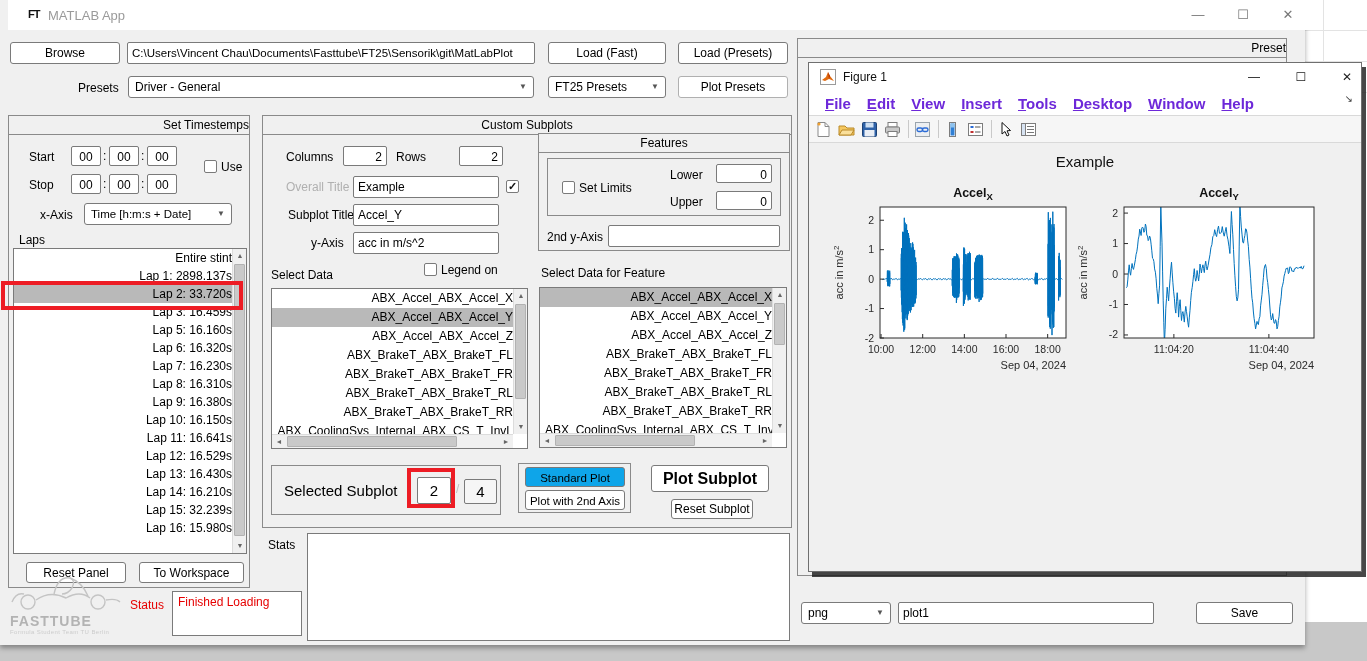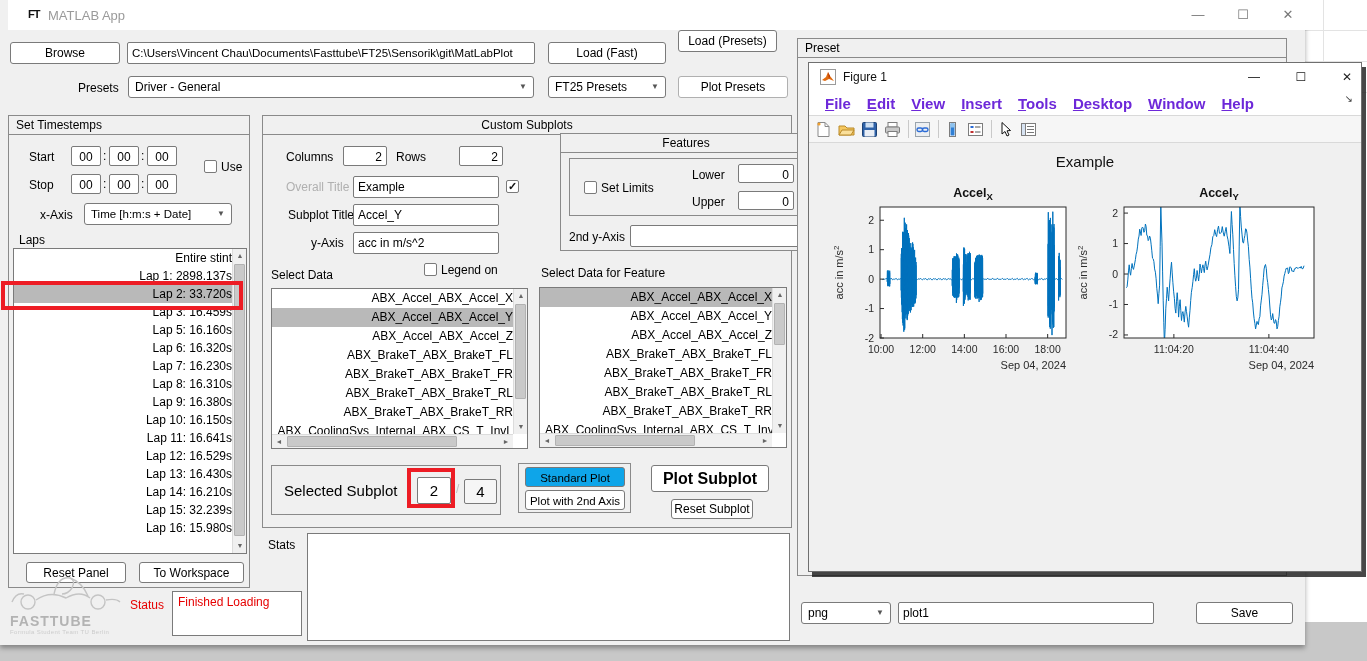--- a/index.html
+++ b/index.html
@@ -26,21 +26,21 @@
   .field.num { text-align:right; }
   .field.ctr { text-align:center; }
   .dd { position:absolute; background:#fff; border:1px solid #7a7a7a; border-radius:3px; font-size:12px; line-height:20px; padding-left:6px; white-space:nowrap; overflow:hidden; cursor:pointer; }
   .dd .arrow { position:absolute; right:6px; top:0; font-size:8px; color:#555; line-height:20px; }
   .lbl { position:absolute; font-size:12px; color:#000; white-space:nowrap; }
   .lbl.grey { color:#b0b0b0; }
   .lbl.red { color:#e60000; }
 
   .panel { position:absolute; border:1px solid #8a8a8a; background:#f0f0f0; }
   .panel-hd { position:absolute; left:0; top:0; width:100%; height:19px; border-bottom:1px solid #8a8a8a; font-size:12px; line-height:18px; }
-  .panel-hd.left { padding-left:7px; text-align:left; }
+  .panel-hd.left { padding-left:7px; text-align:right; }
   .panel-hd.center { text-align:center; }
 
   .checkbox { position:absolute; width:13px; height:13px; background:#fff; border:1px solid #7a7a7a; border-radius:2px; font-size:11px; line-height:11px; text-align:center; font-weight:bold; color:#111; cursor:pointer; }
 
   .listbox { position:absolute; background:#fff; border:1px solid #7a7a7a; overflow:hidden; }
   .list-items { position:absolute; left:0; top:0; right:14px; bottom:0; overflow:hidden;text-align:right; }
   .list-item { height:19px; line-height:19px; padding-left:5px; font-size:12px; white-space:nowrap; cursor:pointer; }
   .lap-item { height:18px; line-height:18px; padding-left:6px; font-size:12px; white-space:nowrap; cursor:pointer; }
   .sel { background:#b9b9b9; }
   .vscroll { position:absolute; right:0; top:0; bottom:0; width:14px; background:#f0f0f0; border-left:1px solid #dcdcdc; }
@@ -86,21 +86,21 @@
       <span class="app-icon">FT</span>
       <span class="app-title">MATLAB App</span>
       <span class="winctl" style="left:1168px">—</span>
       <span class="winctl" style="left:1213px">☐</span>
       <span class="winctl" style="left:1258px">✕</span>
     </div>
 
     <div class="btn" style="left:10px;top:42px;width:110px;height:22px">Browse</div>
     <div class="field" style="left:127px;top:42px;width:408px;height:22px;font-size:11.5px">C:\Users\Vincent Chau\Documents\Fasttube\FT25\Sensorik\git\MatLabPlot</div>
     <div class="btn" style="left:548px;top:42px;width:118px;height:22px">Load (Fast)</div>
-    <div class="btn" style="left:678px;top:30px;width:99px;height:22px">Load (Presets)</div>
+    <div class="btn" style="left:678px;top:42px;width:110px;height:22px">Load (Presets)</div>
 
     <div class="lbl" style="left:78px;top:81px">Presets</div>
     <div class="dd" style="left:128px;top:76px;width:406px;height:22px">
       <span>Driver - General</span>
       <span class="arrow">▼</span>
     </div>
     <div class="dd" style="left:548px;top:76px;width:118px;height:22px">
       <span>FT25 Presets</span>
       <span class="arrow">▼</span>
     </div>
@@ -237,21 +237,21 @@
 
       <div class="abs" style="left:255px;top:347px;width:113px;height:50px;border:1px solid #8a8a8a">
         <div class="btn pressed" style="left:6px;top:3px;width:100px;height:20px;font-size:11.5px">Standard Plot</div>
         <div class="btn" style="left:6px;top:26px;width:100px;height:20px;font-size:11.5px">Plot with 2nd Axis</div>
       </div>
 
       <div class="btn" style="left:388px;top:349px;width:118px;height:27px;font-size:16px;font-weight:bold;line-height:25px">Plot Subplot</div>
       <div class="btn" style="left:408px;top:383px;width:82px;height:20px;font-size:12px;line-height:18px">Reset Subplot</div>
     </div>
 
-    <div class="panel" style="left:560px;top:133px;width:252px;height:118px">
+    <div class="panel" style="left:538px;top:133px;width:252px;height:118px">
       <div class="panel-hd center">Features</div>
       <div class="abs" style="left:8px;top:24px;width:234px;height:58px;border:1px solid #8a8a8a">
         <div class="checkbox" style="left:14px;top:22px"></div>
         <div class="lbl" style="left:31px;top:22px">Set Limits</div>
         <div class="lbl" style="left:122px;top:9px">Lower</div>
         <div class="field num" style="left:168px;top:5px;width:56px;height:19px">0</div>
         <div class="lbl" style="left:122px;top:36px">Upper</div>
         <div class="field num" style="left:168px;top:32px;width:56px;height:19px">0</div>
       </div>
       <div class="lbl" style="left:8px;top:96px">2nd y-Axis</div>

